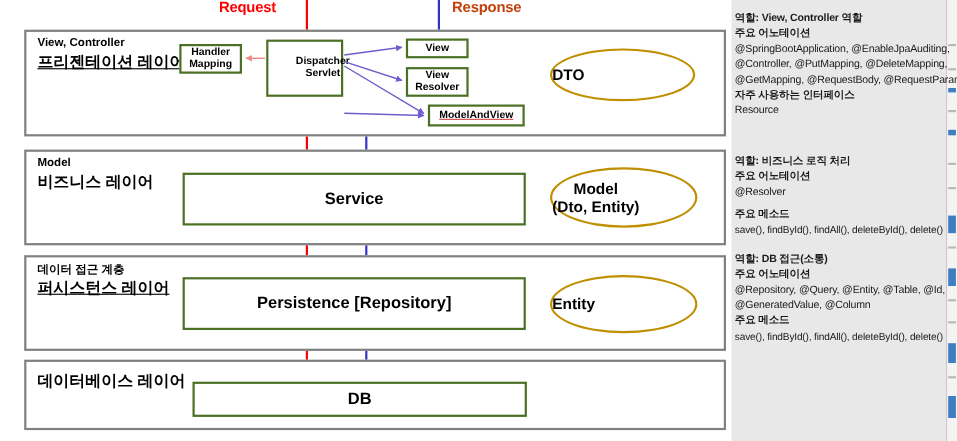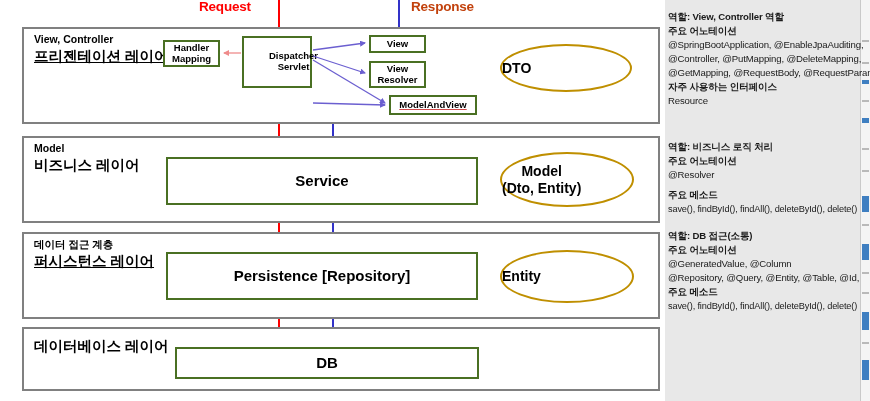--- a/index.html
+++ b/index.html
@@ -244,22 +244,22 @@
     <div class="note-line b">역할: 비즈니스 로직 처리</div>
     <div class="note-line b">주요 어노테이션</div>
     <div class="note-line">@Resolver</div>
     <div class="note-line b" style="margin-top:6px;">주요 메소드</div>
     <div class="note-line" style="font-size:9.2px;">save(), findById(), findAll(), deleteById(), delete()</div>
   </div>
 
   <div class="note" style="top:229px;">
     <div class="note-line b">역할: DB 접근(소통)</div>
     <div class="note-line b">주요 어노테이션</div>
+    <div class="note-line">@Repository, @Query, @Entity, @Table, @Id,</div>
     <div class="note-line">@GeneratedValue, @Column</div>
-    <div class="note-line">@Repository, @Query, @Entity, @Table, @Id,</div>
     <div class="note-line b">주요 메소드</div>
     <div class="note-line" style="font-size:9.2px;">save(), findById(), findAll(), deleteById(), delete()</div>
   </div>
 
   <div class="minimap">
     <div class="mm-row gray" style="top:40px;"></div>
     <div class="mm-row gray" style="top:62px;"></div>
     <div class="mm-row blue" style="top:80px; height:4px;"></div>
     <div class="mm-row gray" style="top:100px;"></div>
     <div class="mm-row blue" style="top:118px; height:5px;"></div>

